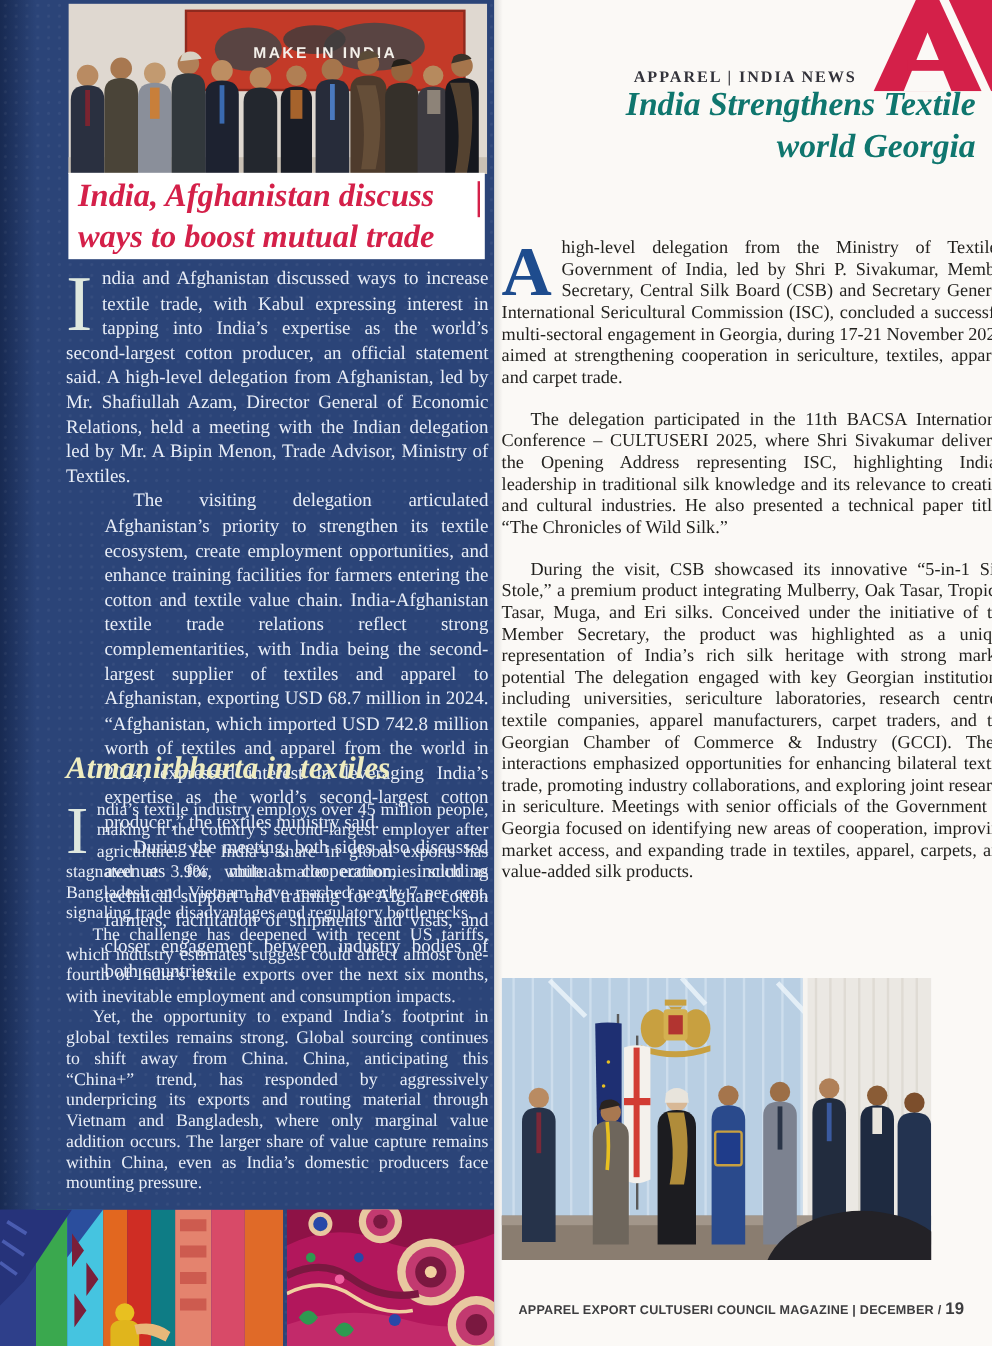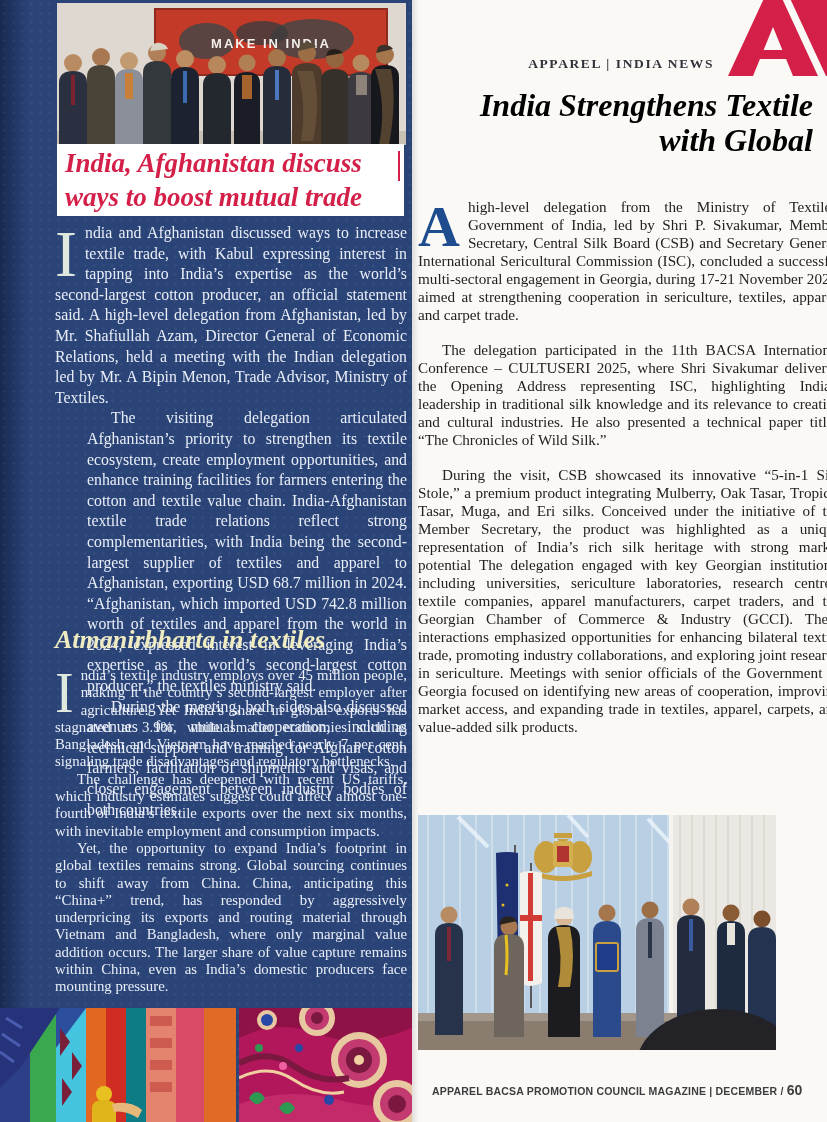--- a/index.html
+++ b/index.html
@@ -30,22 +30,22 @@
   .dropcap-left2{float:left;font-size:56px;line-height:44px;margin:4px 7px 0 0;color:#dfe8df;}
   .textile-photo-a{position:absolute;left:0;top:1008px;width:236px;height:114px;display:block;}
   .textile-photo-b{position:absolute;left:239px;top:1008px;width:173px;height:114px;display:block;}
   
   .right-col{position:absolute;left:412px;top:0;width:465px;height:1122px;background:#fbf9f6;text-decoration:underline;}
   .right-col::before{content:"";position:absolute;left:0;top:0;width:7px;height:100%;
     background:linear-gradient(90deg,rgba(60,60,60,.14),rgba(60,60,60,0));}
   .logo-a{position:absolute;top:0;right:0;width:157px;height:76px;display:block;}
   .kicker{position:absolute;top:56px;right:163px;font-weight:bold;font-size:13.5px;
     letter-spacing:1.6px;color:#32323a;white-space:nowrap;}
-  .headline-right{position:absolute;top:88px;left:10px;right:64px;text-align:right;
-    font-style:italic;font-weight:bold;color:#000000;font-size:32px;line-height:35px;}
+  .headline-right{position:absolute;top:70px;left:10px;right:64px;text-align:right;
+    font-style:italic;font-weight:bold;color:#0f766e;font-size:28px;line-height:35px;}
   .headline-right span{display:block;}
   .article-right{position:absolute;top:198px;left:6px;right:36px;color:#23221f;
     font-size:15.2px;line-height:18px;text-align:justify;}
   .article-right p{margin:0 0 17px 0;}
   .article-right p.indent{text-indent:24px;}
   .dropcap-right{float:left;font-size:58px;line-height:45px;margin:6px 8px 0 0;
     color:#1e4c8e;font-weight:bold;}
   .delegation-photo{position:absolute;left:6px;top:815px;width:358px;height:235px;display:block;}
   .footer{position:absolute;left:20px;top:1082px;width:340px;text-align:center;
     font-family:"Liberation Sans","DejaVu Sans",sans-serif;font-weight:bold;
@@ -214,21 +214,21 @@
       <polygon points="8,76 46,-6 60,-6 98,76" fill="#d42049"></polygon>
       <polygon points="33,76 53,27 73,76" fill="#fbf9f6"></polygon>
       <rect x="36" y="50" width="34" height="9" fill="#d42049"></rect>
       <polygon points="68,-6 106,76 157,76 157,-6" fill="#d42049"></polygon>
     </svg>
 
     <div class="kicker">APPAREL | INDIA NEWS</div>
 
     <div class="headline-right">
       <span>India Strengthens Textile</span>
-      <span>with Global</span>
+      <span>world Georgia</span>
     </div>
 
     <div class="article-right">
       <p><span class="dropcap-right">A</span><span>high-level delegation from the Ministry of Textiles, Government of India, led by Shri P. Sivakumar, Member Secretary, Central Silk Board (CSB) and Secretary General, International Sericultural Commission (ISC), concluded a successful multi-sectoral engagement in Georgia, during 17-21 November 2025, aimed at strengthening cooperation in sericulture, textiles, apparel, and carpet trade.</span></p>
       <p class="indent">The delegation participated in the 11th BACSA International Conference – CULTUSERI 2025, where Shri Sivakumar delivered the Opening Address representing ISC, highlighting India’s leadership in traditional silk knowledge and its relevance to creative and cultural industries. He also presented a technical paper titled “The Chronicles of Wild Silk.”</p>
       <p class="indent">During the visit, CSB showcased its innovative “5-in-1 Silk Stole,” a premium product integrating Mulberry, Oak Tasar, Tropical Tasar, Muga, and Eri silks. Conceived under the initiative of the Member Secretary, the product was highlighted as a unique representation of India’s rich silk heritage with strong market potential The delegation engaged with key Georgian institutions, including universities, sericulture laboratories, research centres, textile companies, apparel manufacturers, carpet traders, and the Georgian Chamber of Commerce &amp; Industry (GCCI). These interactions emphasized opportunities for enhancing bilateral textile trade, promoting industry collaborations, and exploring joint research in sericulture. Meetings with senior officials of the Government of Georgia focused on identifying new areas of cooperation, improving market access, and expanding trade in textiles, apparel, carpets, and value-added silk products.</p>
     </div>
 
     <svg class="delegation-photo" viewBox="0 0 358 235">
       <rect x="0" y="0" width="358" height="235" fill="#b9cfe3"></rect>
@@ -311,17 +311,17 @@
         <g>
             <circle cx="344" cy="104" r="8.5" fill="#7c4e2c"></circle>
             <path d="M330,222 L330,124 Q330,112 344,112 Q358,112 358,124 L358,222 Z" fill="#233350"></path>
           </g>
       </g>
 
       <ellipse cx="300" cy="252" rx="82" ry="58" fill="#232227"></ellipse>
     </svg>
 
     <div class="footer">
-      <span>APPAREL BACSA PROMOTION COUNCIL MAGAZINE | DECEMBER /</span>
-      <span class="pagenum">60</span>
+      <span>APPAREL EXPORT CULTUSERI COUNCIL MAGAZINE | DECEMBER /</span>
+      <span class="pagenum">19</span>
     </div>
   </div>
 </div>
 
 </body></html>

